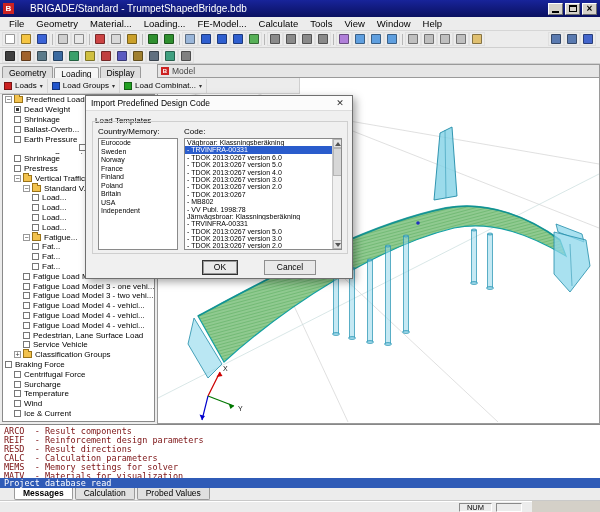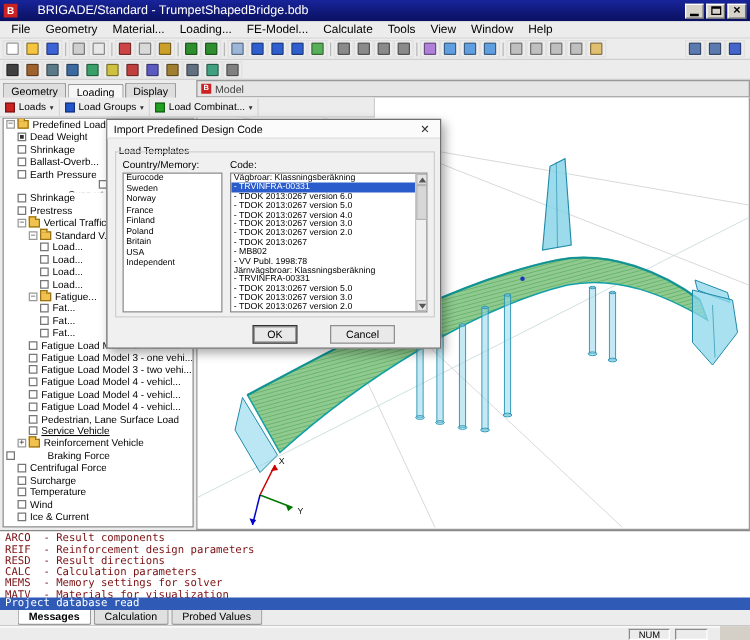--- a/index.html
+++ b/index.html
@@ -86,21 +86,21 @@
   .log{left:0;top:424px;width:600px;height:64px;background:#fff;border-top:1px solid #888;font-family:"DejaVu Sans Mono",monospace;font-size:8.5px;color:#7b1113;padding:2px 0 0 4px}
   .log-line{white-space:pre;line-height:9px;height:9px}
   .log-status{position:absolute;left:0;bottom:0;width:100%;height:10px;background:#2f5bb7;color:#fff;font-family:"DejaVu Sans Mono",monospace;font-size:8.5px;line-height:10px;padding-left:4px}
 
   
   .btabs{left:0;top:488px;width:600px;height:13px;background:#ececec;display:flex;align-items:flex-start;padding-left:14px;border-bottom:1px solid #c9c9c9}
   .btab{font-size:8.5px;line-height:11px;padding:0 8px;background:#e0e0e0;border:1px solid #9a9a9a;border-top:none;border-radius:0 0 2px 2px;margin-right:2px}
   .btab.active{background:#fff;font-weight:bold}
 
   
-  .statusbar{left:0;top:501px;width:576px;height:11px;background:#ececec;border-top:1px solid #fff;display:flex;justify-content:flex-end;align-items:center;padding-right:10px}
+  .statusbar{left:0;top:501px;width:532px;height:11px;background:#ececec;border-top:1px solid #fff;display:flex;justify-content:flex-end;align-items:center;padding-right:10px}
   .sb-box{border:1px solid;border-color:#8a8a8a #fff #fff #8a8a8a;font-size:7.5px;line-height:8px;height:9px;padding:0 7px;margin-left:4px}
 </style>
 </head>
 <body>
 
 <div class="abs titlebar">
   <div class="title-icon">B</div>
   <div class="title-text">BRIGADE/Standard - TrumpetShapedBridge.bdb</div>
   <div class="cap-btn">
       <div class="g-min"></div>
@@ -398,30 +398,30 @@
       <div class="tlabel">Fatigue Load Model 4 - vehicl...</div>
     </div>
     <div class="trow" style="padding-left: 20px;">
       <div class="tchk"></div>
       <div class="tlabel">Fatigue Load Model 4 - vehicl...</div>
     </div>
     <div class="trow" style="padding-left: 20px;">
       <div class="tchk"></div>
       <div class="tlabel">Pedestrian, Lane Surface Load</div>
     </div>
-    <div class="trow" style="padding-left: 20px; text-decoration: underline;">
+    <div class="trow" style="padding-left: 20px;">
       <div class="tchk"></div>
       <div class="tlabel">Service Vehicle</div>
     </div>
     <div class="trow" style="padding-left: 11px;">
       <div class="texp">+</div>
       <div class="tfold"></div>
-      <div class="tlabel">Reinforcement Vehicle</div>
-    </div>
-    <div class="trow" style=" gap: 23px;">
+      <div class="tlabel">Classification Groups</div>
+    </div>
+    <div class="trow" style="">
       <div class="tchk"></div>
       <div class="tlabel">Braking Force</div>
     </div>
     <div class="trow" style="padding-left: 11px;">
       <div class="tchk"></div>
       <div class="tlabel">Centrifugal Force</div>
     </div>
     <div class="trow" style="padding-left: 11px;">
       <div class="tchk"></div>
       <div class="tlabel">Surcharge</div>

